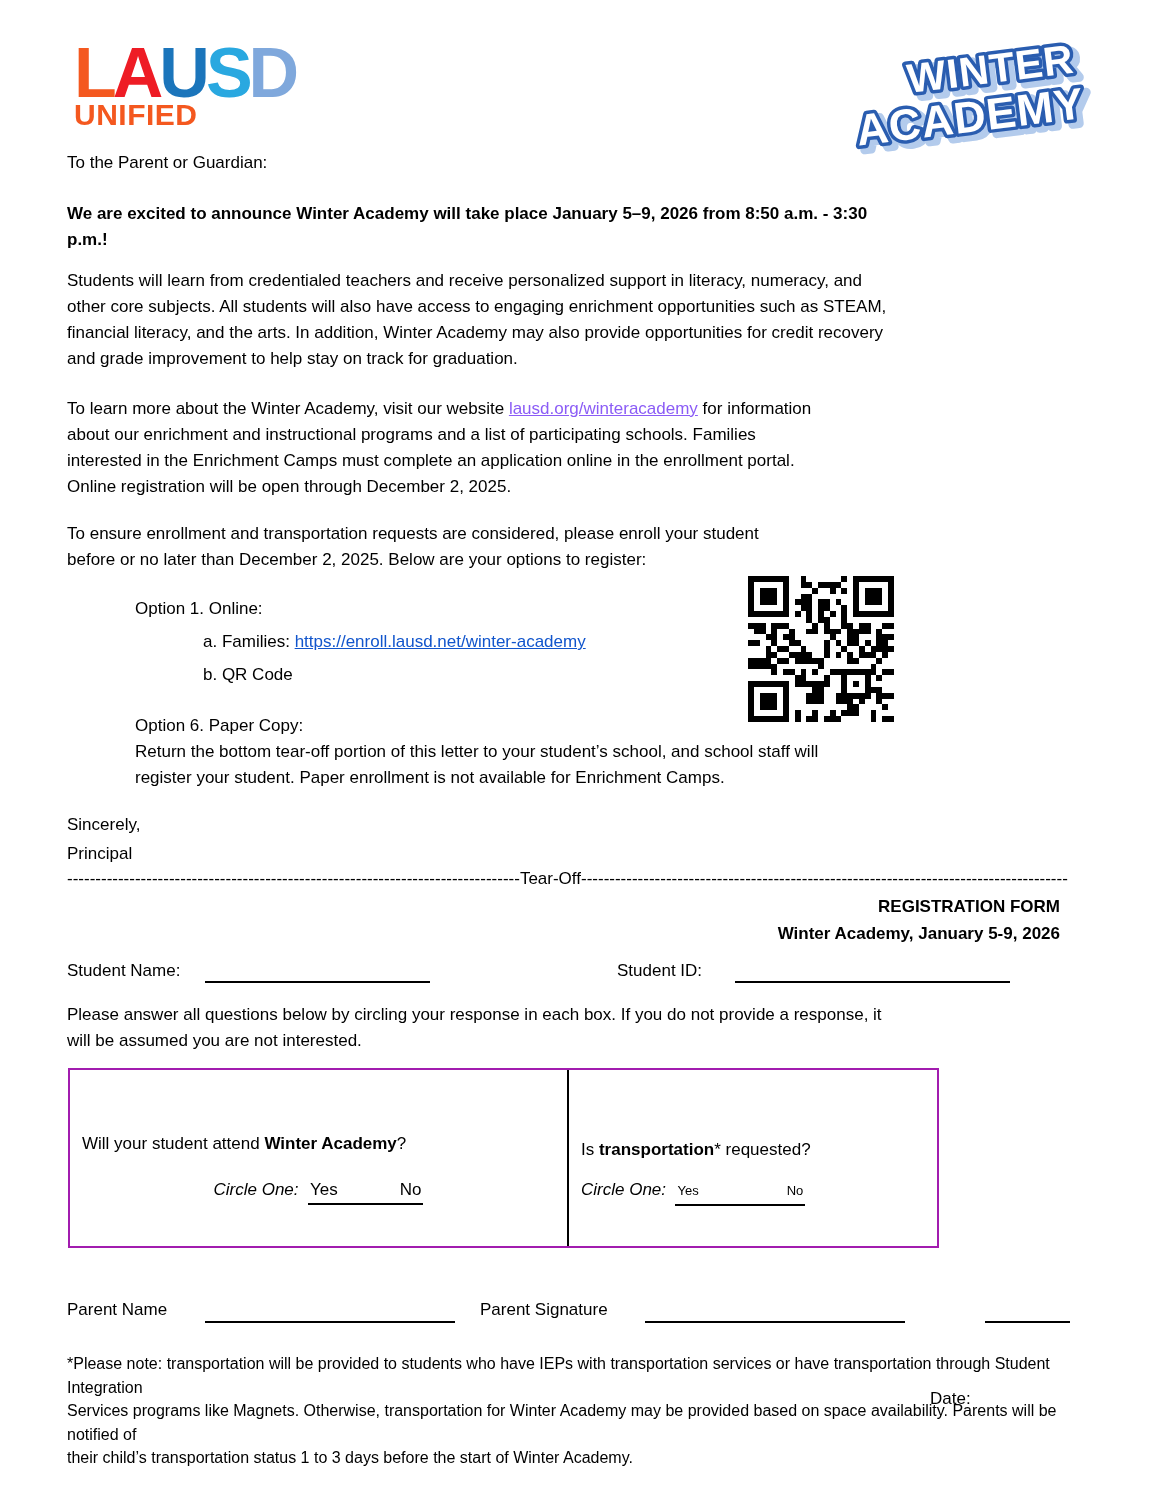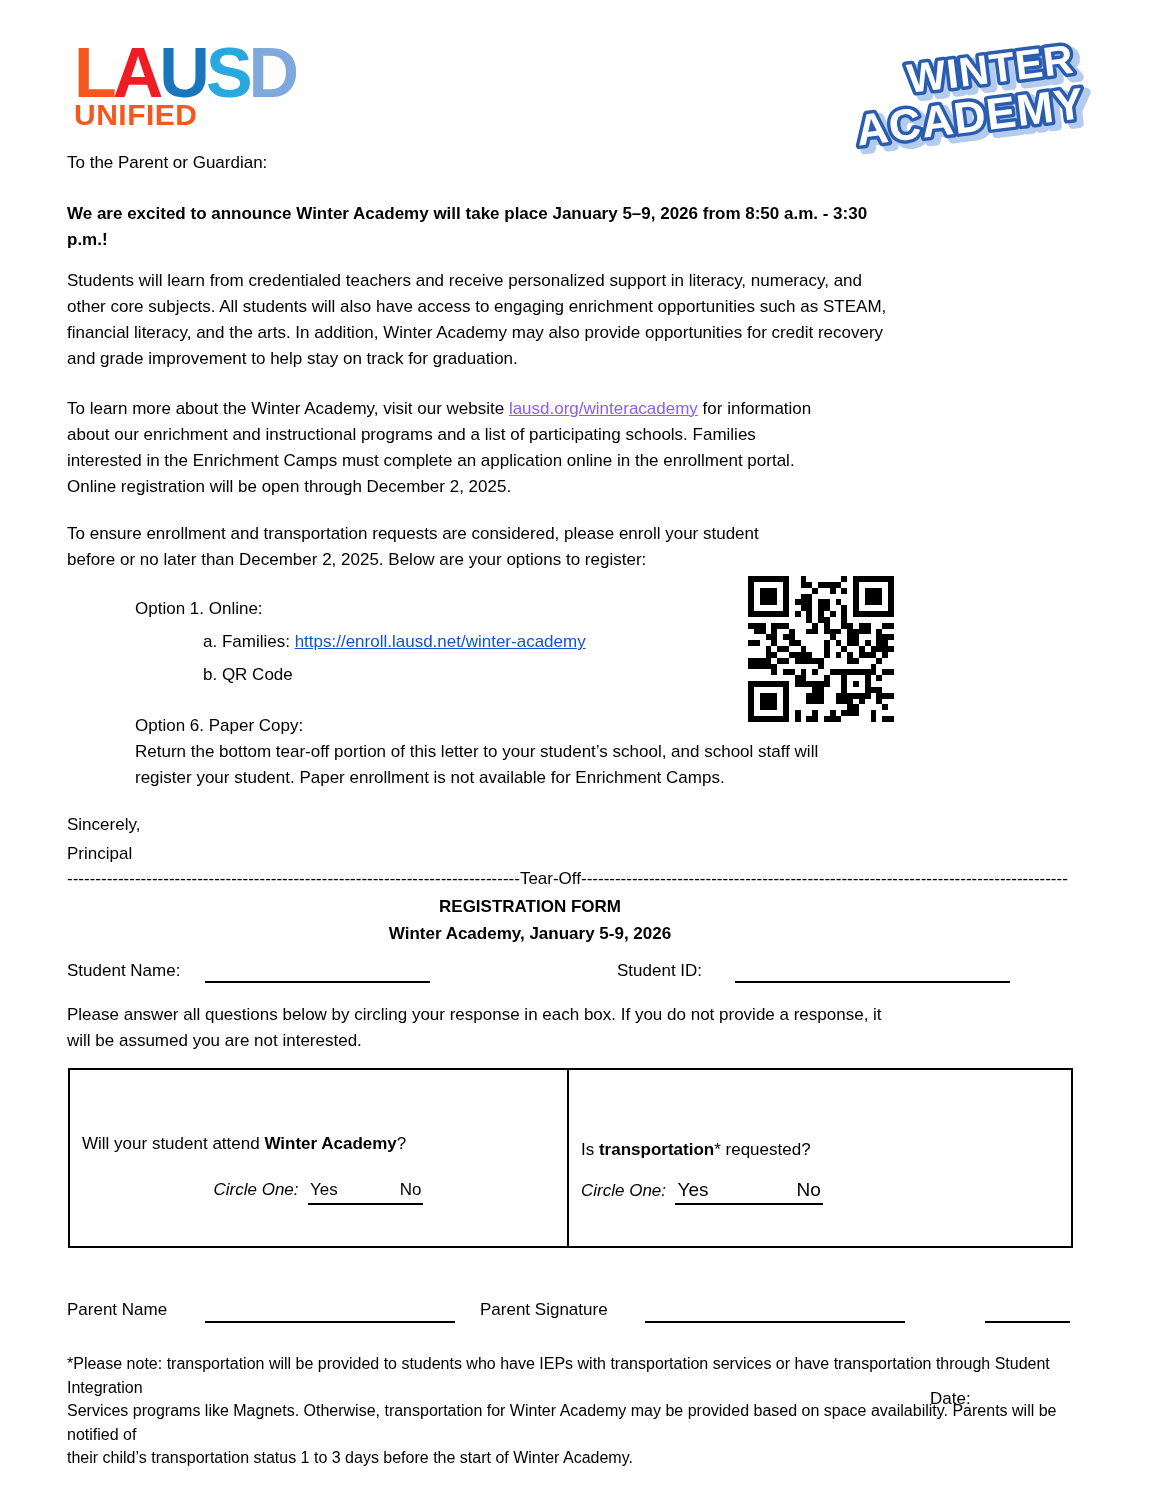--- a/index.html
+++ b/index.html
@@ -35,36 +35,36 @@
   .opt-head { left: 135px; }
   .opt-item { left: 203px; }
 
   
   .tearoff {
     left: 67px; top: 867px; width: 1016px;
     font-size: 17px; line-height: 24px;
     white-space: nowrap; overflow: hidden;
   }
 
-  .center-line { left: 0; width: 1060px; text-align: center; font-size: 17px; font-weight: 700; line-height: 26px; }
+  .center-line { left: 0; width: 1060px; text-align: right; font-size: 17px; font-weight: 700; line-height: 26px; }
 
   .blank { position: absolute; background: #000; height: 2px; }
 
   
   .reg-table {
-    left: 68px; top: 1068px; width: 1005px; height: 180px;
-    border: 2px solid #000000;
+    left: 68px; top: 1068px; width: 871px; height: 180px;
+    border: 2px solid #a21caf;
   }
   .reg-divider { position: absolute; left: 497px; top: 0; width: 2px; height: 100%; background: #000; }
   .cell-text { position: absolute; font-size: 17px; line-height: 24px; }
   .circle-label { font-style: italic; }
   .yesno-group { display: inline-block; border-bottom: 2px solid #000; padding: 0 2px 1px 2px; }
   .gap-l { display: inline-block; width: 62px; }
   .gap-r { display: inline-block; width: 88px; }
-  .yesno-big { font-size: 19px; }
+  .yesno-big { font-size: 13px; }
 
   .footnote {
     left: 67px; top: 1352px; width: 1030px;
     font-size: 16px; line-height: 23.5px;
     white-space: pre-line;
   }
 
   .qr-box { left: 748px; top: 576px; width: 146px; height: 146px; }
   .qr-box svg { display: block; width: 146px; height: 146px; }
 </style>

